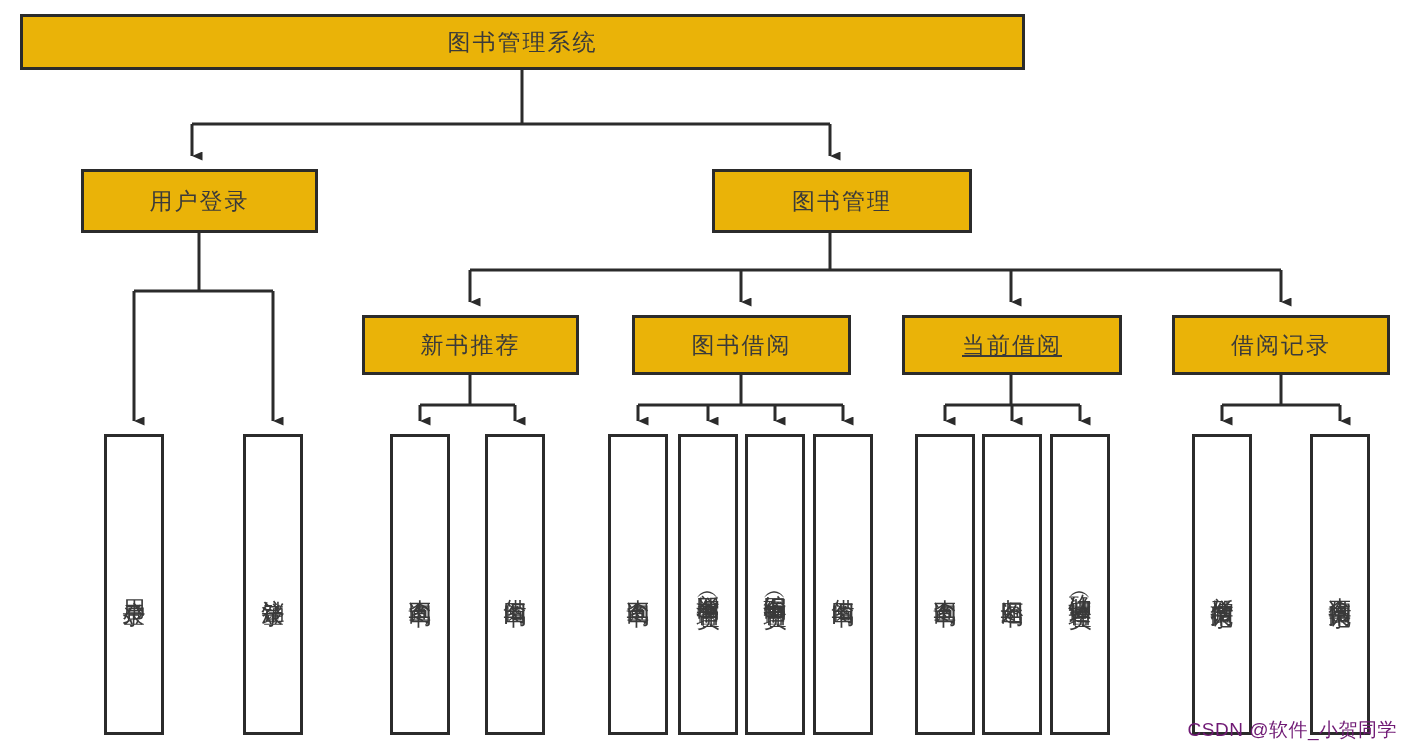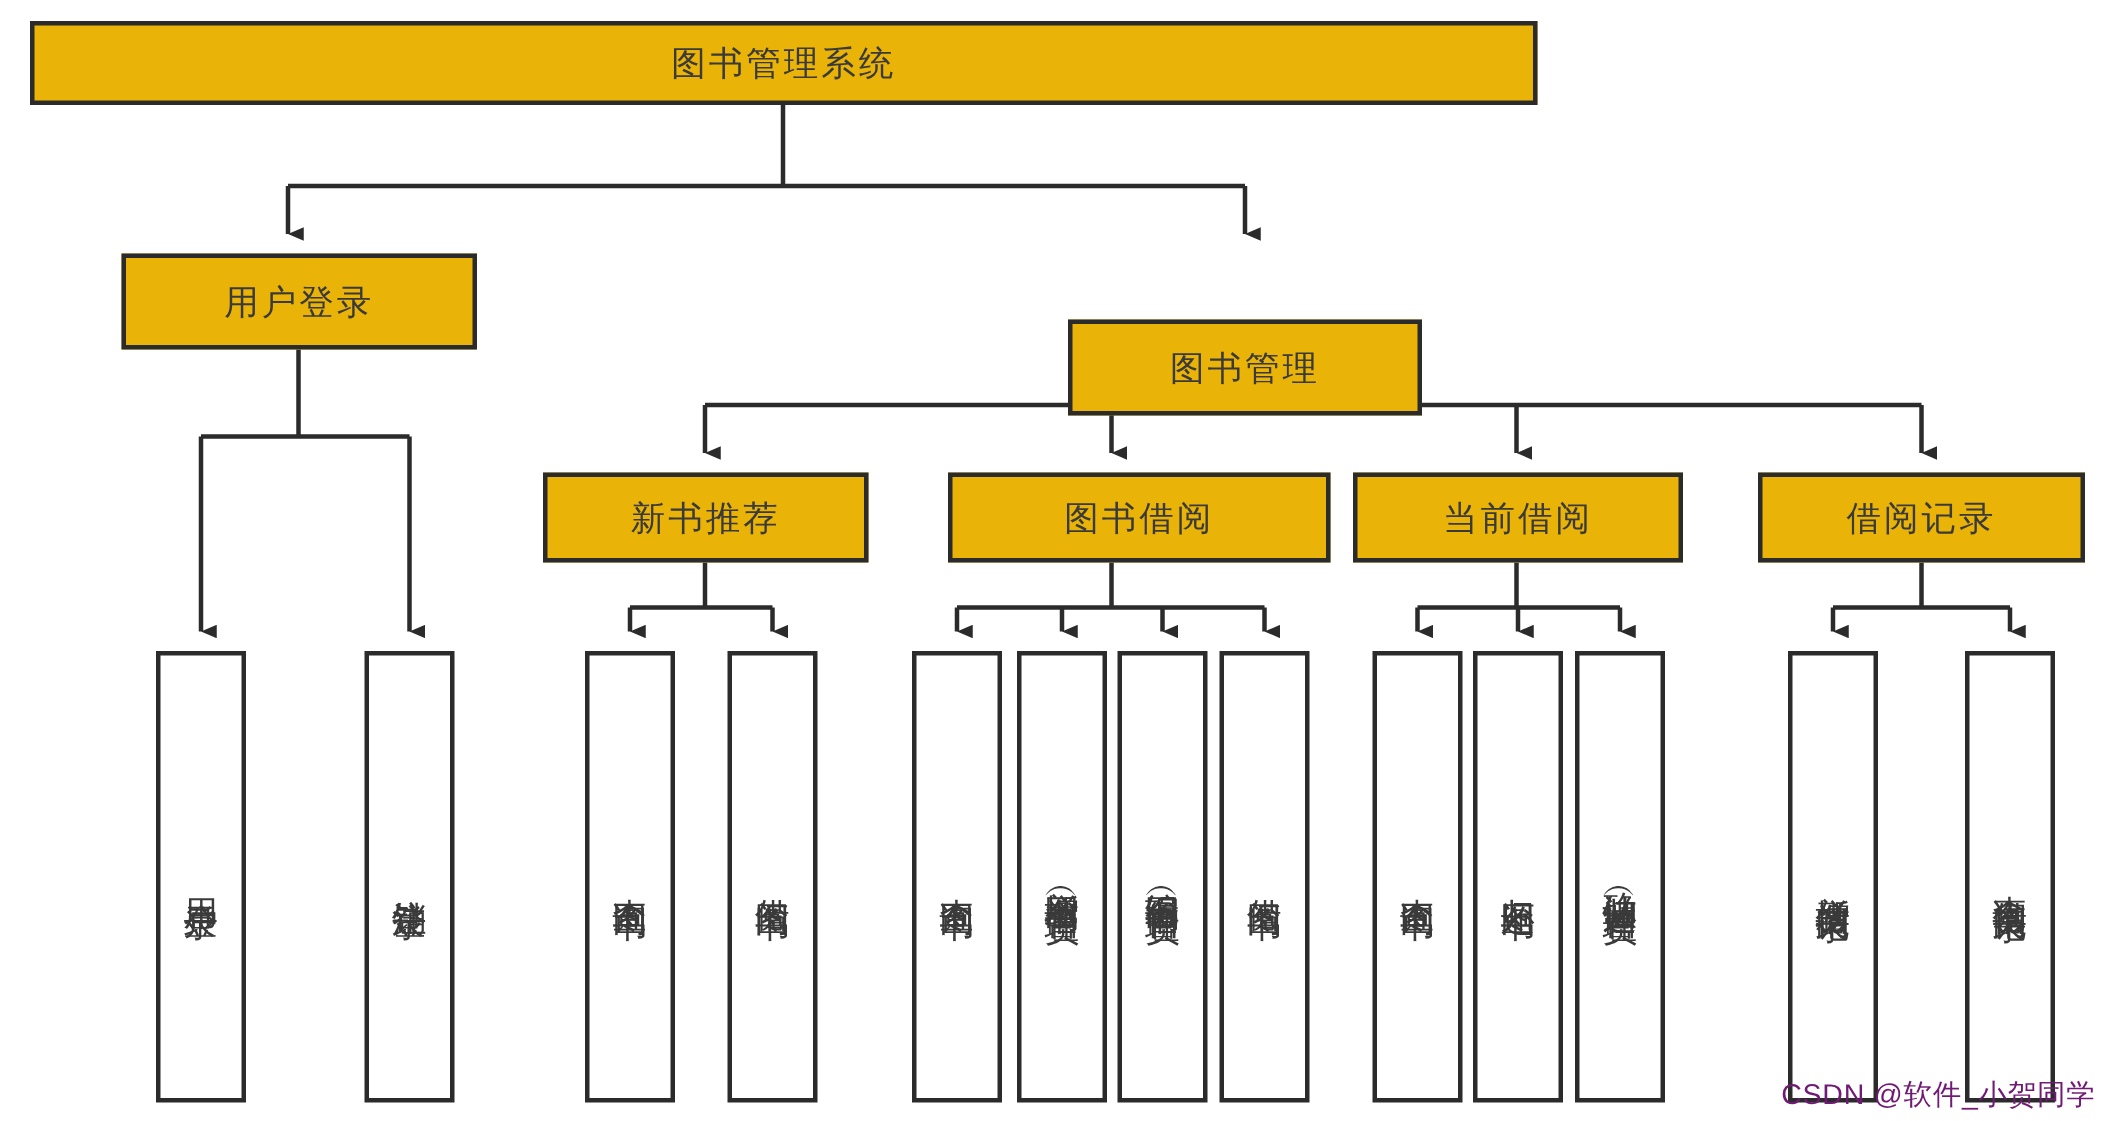--- a/index.html
+++ b/index.html
@@ -137,31 +137,31 @@
   </g>
 </svg>
 
 <div class="hbox" style="left:20px; top:14px; width:1005px; height:56px;">
   <span>图书管理系统</span>
 </div>
 
 <div class="hbox" style="left:81px; top:169px; width:237px; height:64px;">
   <span>用户登录</span>
 </div>
-<div class="hbox" style="left:712px; top:169px; width:236px; height:64px;margin-top:44px;">
+<div class="hbox" style="left:712px; top:169px; width:260px; height:64px;">
   <span>图书管理</span>
 </div>
 
 <div class="hbox" style="left:362px; top:315px; width:217px; height:60px;align-items:center;">
   <span>新书推荐</span>
 </div>
-<div class="hbox" style="left:632px; top:315px; width:255px; height:60px;">
+<div class="hbox" style="left:632px; top:315px; width:219px; height:60px;">
   <span>图书借阅</span>
 </div>
-<div class="hbox" style="left:902px; top:315px; width:220px; height:60px;">
+<div class="hbox" style="left:902px; top:315px; width:220px; height:60px;text-decoration:underline;">
   <span>当前借阅</span>
 </div>
 <div class="hbox" style="left:1172px; top:315px; width:218px; height:60px;text-align:right;">
   <span>借阅记录</span>
 </div>
 
 <div class="vert-box" style="left:104px; top:434px; width:60px; height:301px;">
   <span class="vert-text">用户登录</span>
 </div>
 <div class="vert-box" style="left:243px; top:434px; width:60px; height:301px;">

